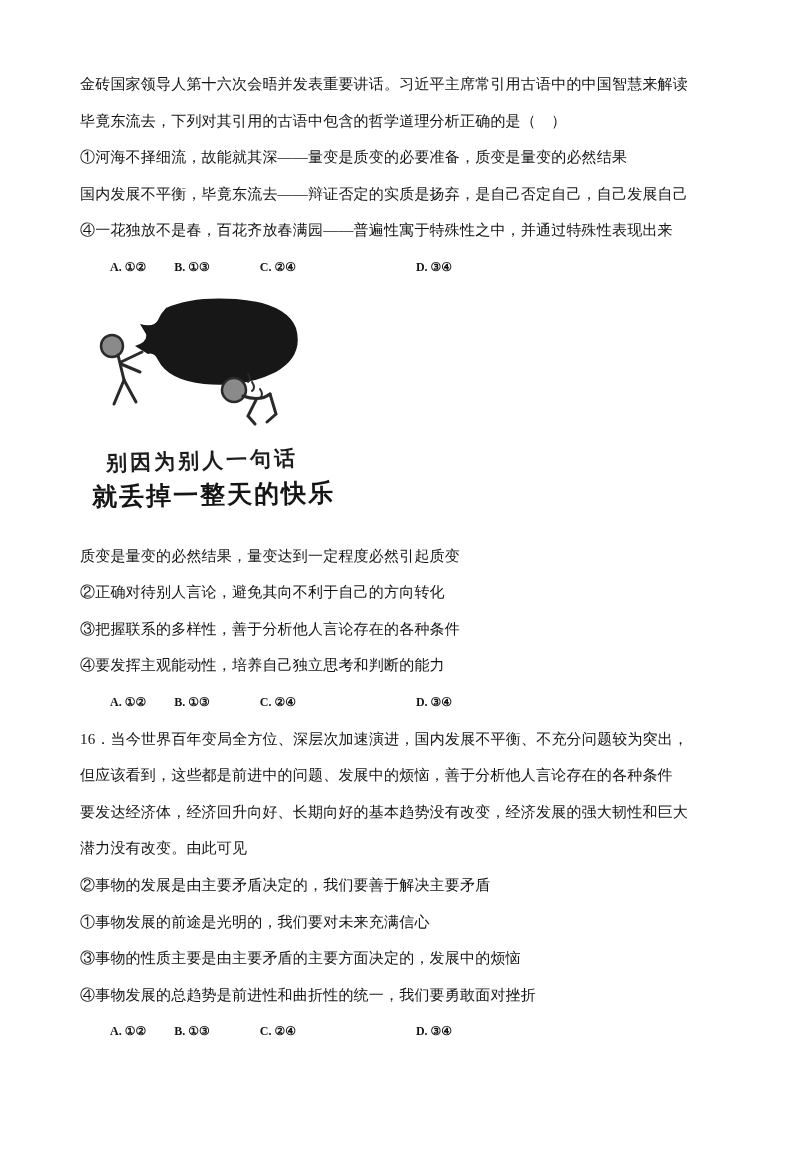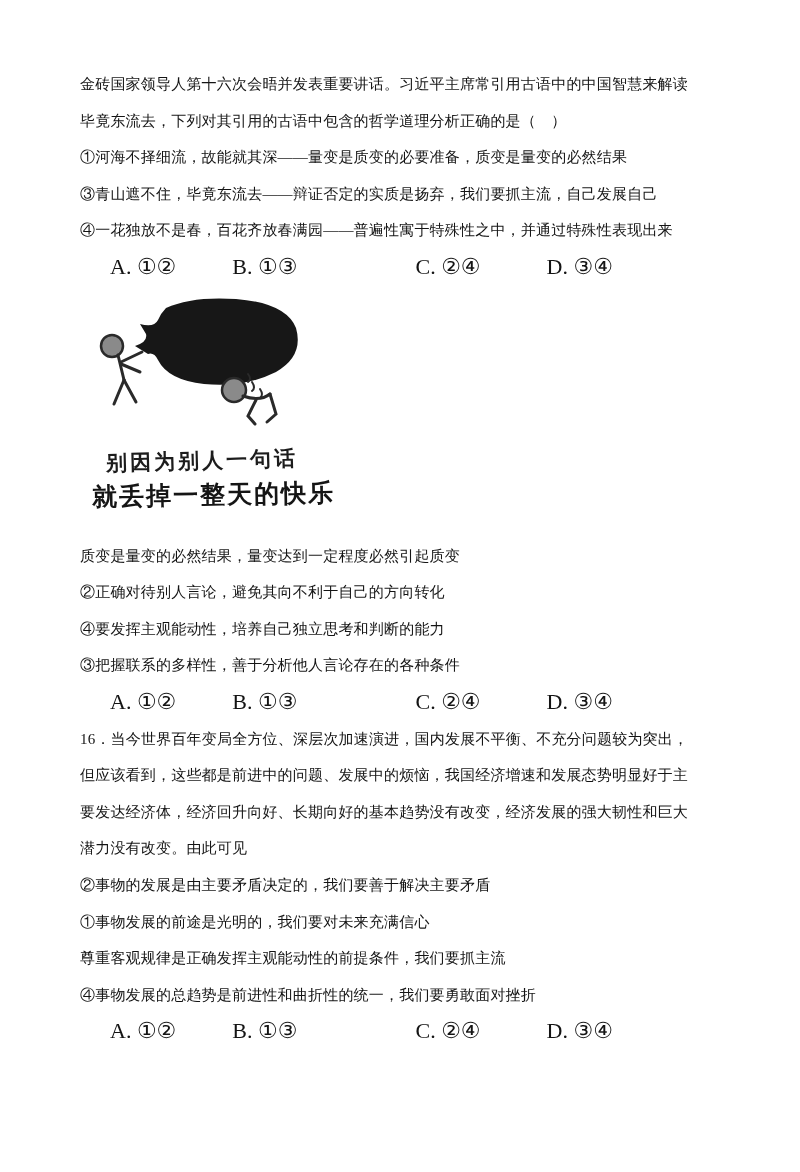--- a/index.html
+++ b/index.html
@@ -19,28 +19,29 @@
   }
   .line {
     font-size: 15px;
     line-height: 36.6px;
     margin: 0;
     white-space: nowrap;
     letter-spacing: 0.2px;
   }
   .answers {
     display: flex;
-    font-size: 22px;
+    font-size: 12px;
     line-height: 36.6px;
     white-space: nowrap;
+    font-weight: bold;
   }
   .answers .opt-a { margin-left: 30px; }
-  .answers .opt-b { margin-left: 56px; }
-  .answers .opt-c { margin-left: 118px; }
-  .answers .opt-d { margin-left: 66px; }
+  .answers .opt-b { margin-left: 28px; }
+  .answers .opt-c { margin-left: 50px; }
+  .answers .opt-d { margin-left: 120px; }
 
   
   .cartoon {
     margin: 8px 0 6px 8px;
     width: 260px;
     height: 238px;
   }
   .cartoon svg { display: block; }
   .cartoon-caption1 {
     margin: 2px 0 0 18px;
@@ -65,21 +66,21 @@
 </style>
 </head>
 <body>
 
 <div class="page">
 
   <section>
     <p class="line">金砖国家领导人第十六次会晤并发表重要讲话。习近平主席常引用古语中的中国智慧来解读</p>
     <p class="line">毕竟东流去，下列对其引用的古语中包含的哲学道理分析正确的是（　）</p>
     <p class="line">①河海不择细流，故能就其深——量变是质变的必要准备，质变是量变的必然结果</p>
-    <p class="line">③青山遮不住，毕竟东流去——辩证否定的实质是扬弃，我们要抓主流，自己发展自己</p>
+    <p class="line">国内发展不平衡，毕竟东流去——辩证否定的实质是扬弃，是自己否定自己，自己发展自己</p>
     <p class="line">④一花独放不是春，百花齐放春满园——普遍性寓于特殊性之中，并通过特殊性表现出来</p>
     <div class="answers">
       <span class="opt-a">A. ①②</span>
       <span class="opt-b">B. ①③</span>
       <span class="opt-c">C. ②④</span>
       <span class="opt-d">D. ③④</span>
     </div>
   </section>
 
   <section>
@@ -123,38 +124,38 @@
           <path d="M172 95 q 4 6 0 9"></path>
           <path d="M160 80 q 4 5 0 8"></path>
         </g>
       </svg>
       <div class="cartoon-caption1">别因为别人一句话</div>
       <div class="cartoon-caption2">就丢掉一整天的快乐</div>
     </div>
 
     <p class="line">质变是量变的必然结果，量变达到一定程度必然引起质变</p>
     <p class="line">②正确对待别人言论，避免其向不利于自己的方向转化</p>
+    <p class="line">③把握联系的多样性，善于分析他人言论存在的各种条件</p>
     <p class="line">④要发挥主观能动性，培养自己独立思考和判断的能力</p>
-    <p class="line">③把握联系的多样性，善于分析他人言论存在的各种条件</p>
     <div class="answers">
       <span class="opt-a">A. ①②</span>
       <span class="opt-b">B. ①③</span>
       <span class="opt-c">C. ②④</span>
       <span class="opt-d">D. ③④</span>
     </div>
   </section>
 
   <section>
     <p class="line">16．当今世界百年变局全方位、深层次加速演进，国内发展不平衡、不充分问题较为突出，</p>
-    <p class="line">但应该看到，这些都是前进中的问题、发展中的烦恼，我国经济增速和发展态势明显好于主</p>
+    <p class="line">但应该看到，这些都是前进中的问题、发展中的烦恼，善于分析他人言论存在的各种条件</p>
     <p class="line">要发达经济体，经济回升向好、长期向好的基本趋势没有改变，经济发展的强大韧性和巨大</p>
     <p class="line">潜力没有改变。由此可见</p>
     <p class="line">②事物的发展是由主要矛盾决定的，我们要善于解决主要矛盾</p>
     <p class="line">①事物发展的前途是光明的，我们要对未来充满信心</p>
-    <p class="line">尊重客观规律是正确发挥主观能动性的前提条件，我们要抓主流</p>
+    <p class="line">③事物的性质主要是由主要矛盾的主要方面决定的，发展中的烦恼</p>
     <p class="line">④事物发展的总趋势是前进性和曲折性的统一，我们要勇敢面对挫折</p>
     <div class="answers">
       <span class="opt-a">A. ①②</span>
       <span class="opt-b">B. ①③</span>
       <span class="opt-c">C. ②④</span>
       <span class="opt-d">D. ③④</span>
     </div>
   </section>
 
 

